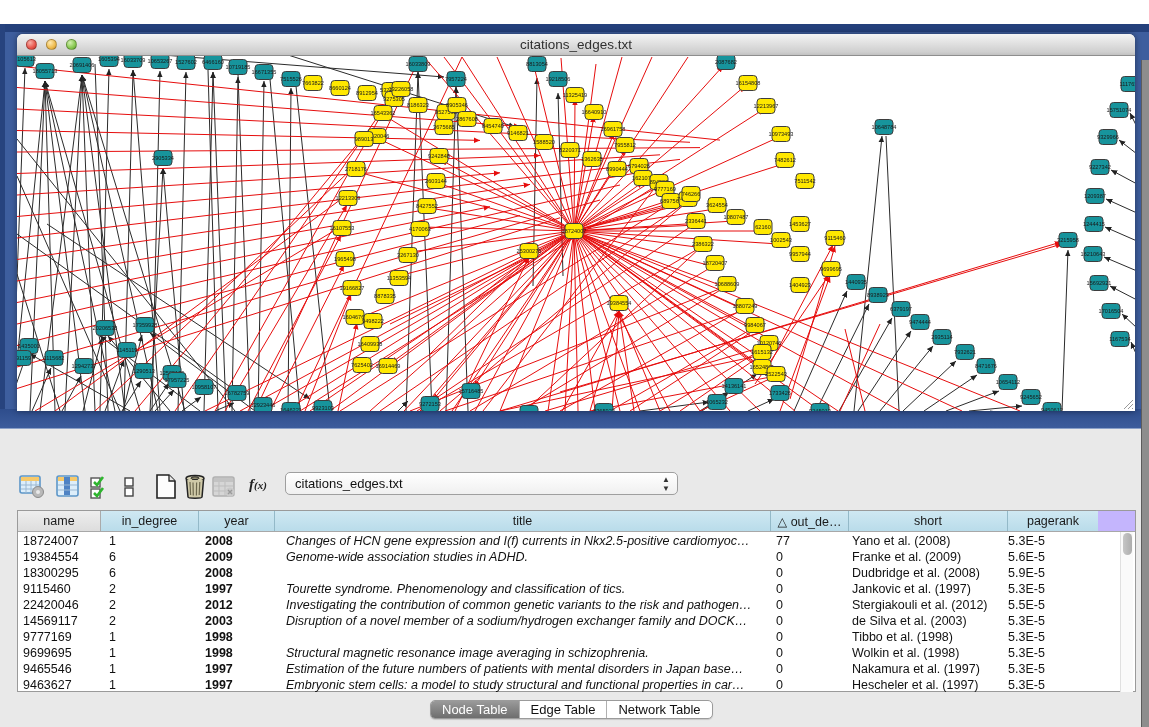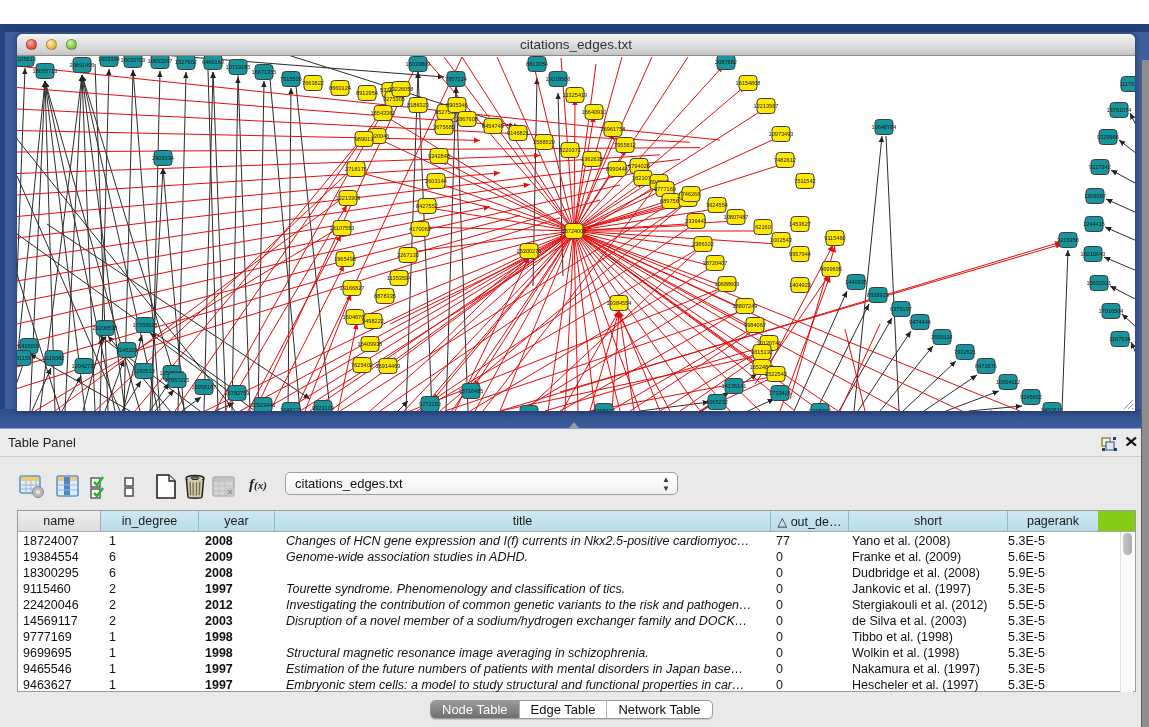--- a/index.html
+++ b/index.html
@@ -30,21 +30,21 @@
   border-left:5px solid transparent; border-right:5px solid transparent; border-bottom:6px solid #9a9a9a; }
 
 #toolbar { position:absolute; left:0; top:38px; width:1149px; height:40px; }
 .ticon { position:absolute; top:7px; }
 #combo { position:absolute; left:285px; top:5px; width:393px; height:23px; background:linear-gradient(#ffffff,#f0f0f0);
   border:1px solid #9f9f9f; border-radius:5px; box-shadow:inset 0 1px 0 #fff; }
 #combo .t { position:absolute; left:9px; top:3px; font-size:13px; color:#111; }
 #combo .arr { position:absolute; right:7px; top:2px; font-size:8px; color:#333; line-height:9px; }
 
 #tbl { position:absolute; left:17px; top:486px; width:1119px; height:182px; background:#fff; border:1px solid #9a9a9a; }
-#thead { position:absolute; left:0; top:0; width:1117px; height:21px; background:#84cc16; border-bottom:1px solid #a8a8a8;}
+#thead { position:absolute; left:0; top:0; width:1117px; height:21px; background:#c4b5fd; border-bottom:1px solid #a8a8a8;}
 .th { position:absolute; top:0; height:20px; font-size:12.5px; color:#1a1a1a; text-align:center;
    background:linear-gradient(#cfe8f2,#b9dcea); border-right:1px solid #93b9c8; padding-top:3px; }
 .th.gray { background:linear-gradient(#eeeeee,#dddddd); border-right:1px solid #aaa; }
 .tr { position:absolute; left:0px; width:1117px; height:16px; font-size:12.5px; color:#111; }
 .c { position:absolute; top:1px; white-space:nowrap; }
 .c0 { left:5px; }   
 .c1 { left:91px; }
 .c2 { left:187px;font-weight:bold; }
 .c3 { left:268px;font-style:italic; }
 .c4 { left:758px; }
@@ -868,34 +868,20 @@
         </div>
       <div id="titlebar">
           <div class="t">citations_edges.txt</div>
         <div class="tl" id="tl-r" style="top:5px"></div>
           <div class="tl" id="tl-y" style="top:5px"></div>
           <div class="tl" id="tl-g" style="top:5px"></div>
       </div>
     </div>
   </div>
   <div id="tp">
-    <div id="tphead">
-        <div class="t">Table Panel</div>
-        <div id="splitarrow"></div>
-
-<svg style="position:absolute;right:32px;top:7px" width="16" height="15" viewBox="0 0 16 15">
- <rect x="1" y="2" width="8" height="8" fill="#eef3fa" stroke="#9a8c33" stroke-width="1.5"></rect>
- <rect x="5" y="6" width="8" height="8" fill="#dfe9f6" stroke="#6b7d9a" stroke-width="1.5"></rect>
- <rect x="12" y="1" width="3" height="3" fill="#1c3f6e"></rect>
- <rect x="1" y="12" width="3" height="3" fill="#1c3f6e"></rect>
- <rect x="13" y="12" width="3" height="3" fill="#1c3f6e"></rect>
-</svg>
-<div style="position:absolute;right:11px;top:4px;font-size:15px;font-weight:bold;color:#111;transform:scaleX(1.15)">✕</div>
-
-    </div>
     <div id="toolbar">
 
 <svg class="ticon" style="left:19px" width="26" height="26" viewBox="0 0 26 26">
  <rect x="1" y="2" width="20" height="17" rx="2" fill="#ddeefa" stroke="#5d96c8" stroke-width="1.6"></rect>
  <rect x="2" y="3" width="18" height="4" fill="#f7c96a"></rect>
  <path d="M2 11 H20 M2 15 H20 M7 7 V19 M12 7 V19 M17 7 V19" stroke="#9bb8d2" stroke-width="1"></path>
  <circle cx="19" cy="18" r="5.5" fill="#b9b9b9" stroke="#8a8a8a"></circle>
  <circle cx="19" cy="18" r="2" fill="#e9e9e9"></circle>
 </svg>
 <svg class="ticon" style="left:55px" width="26" height="26" viewBox="0 0 26 26">

